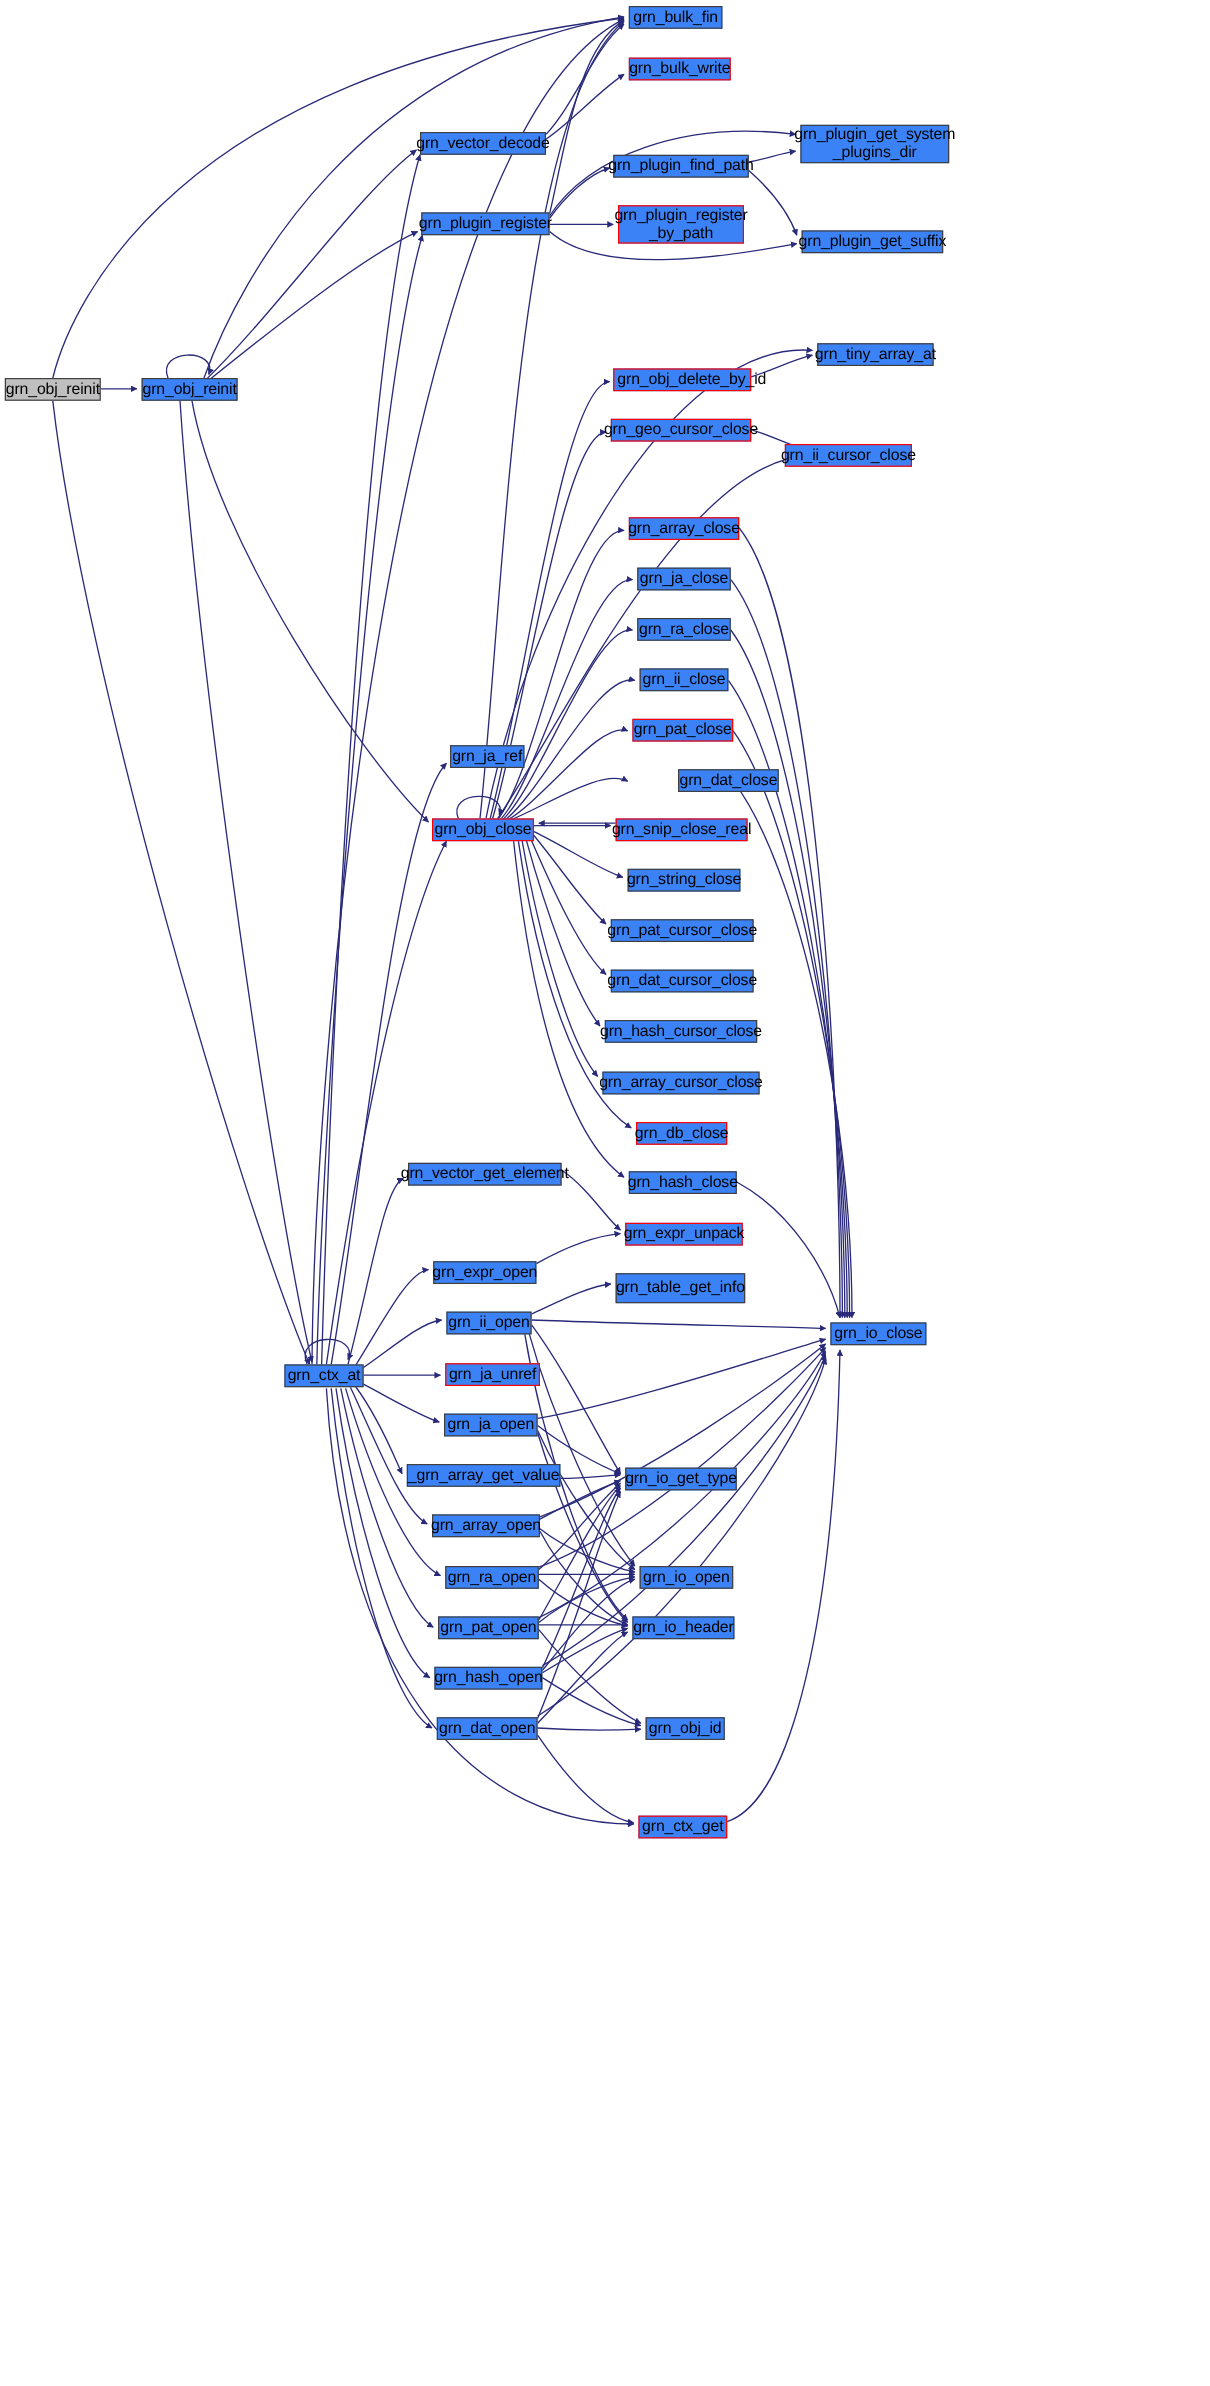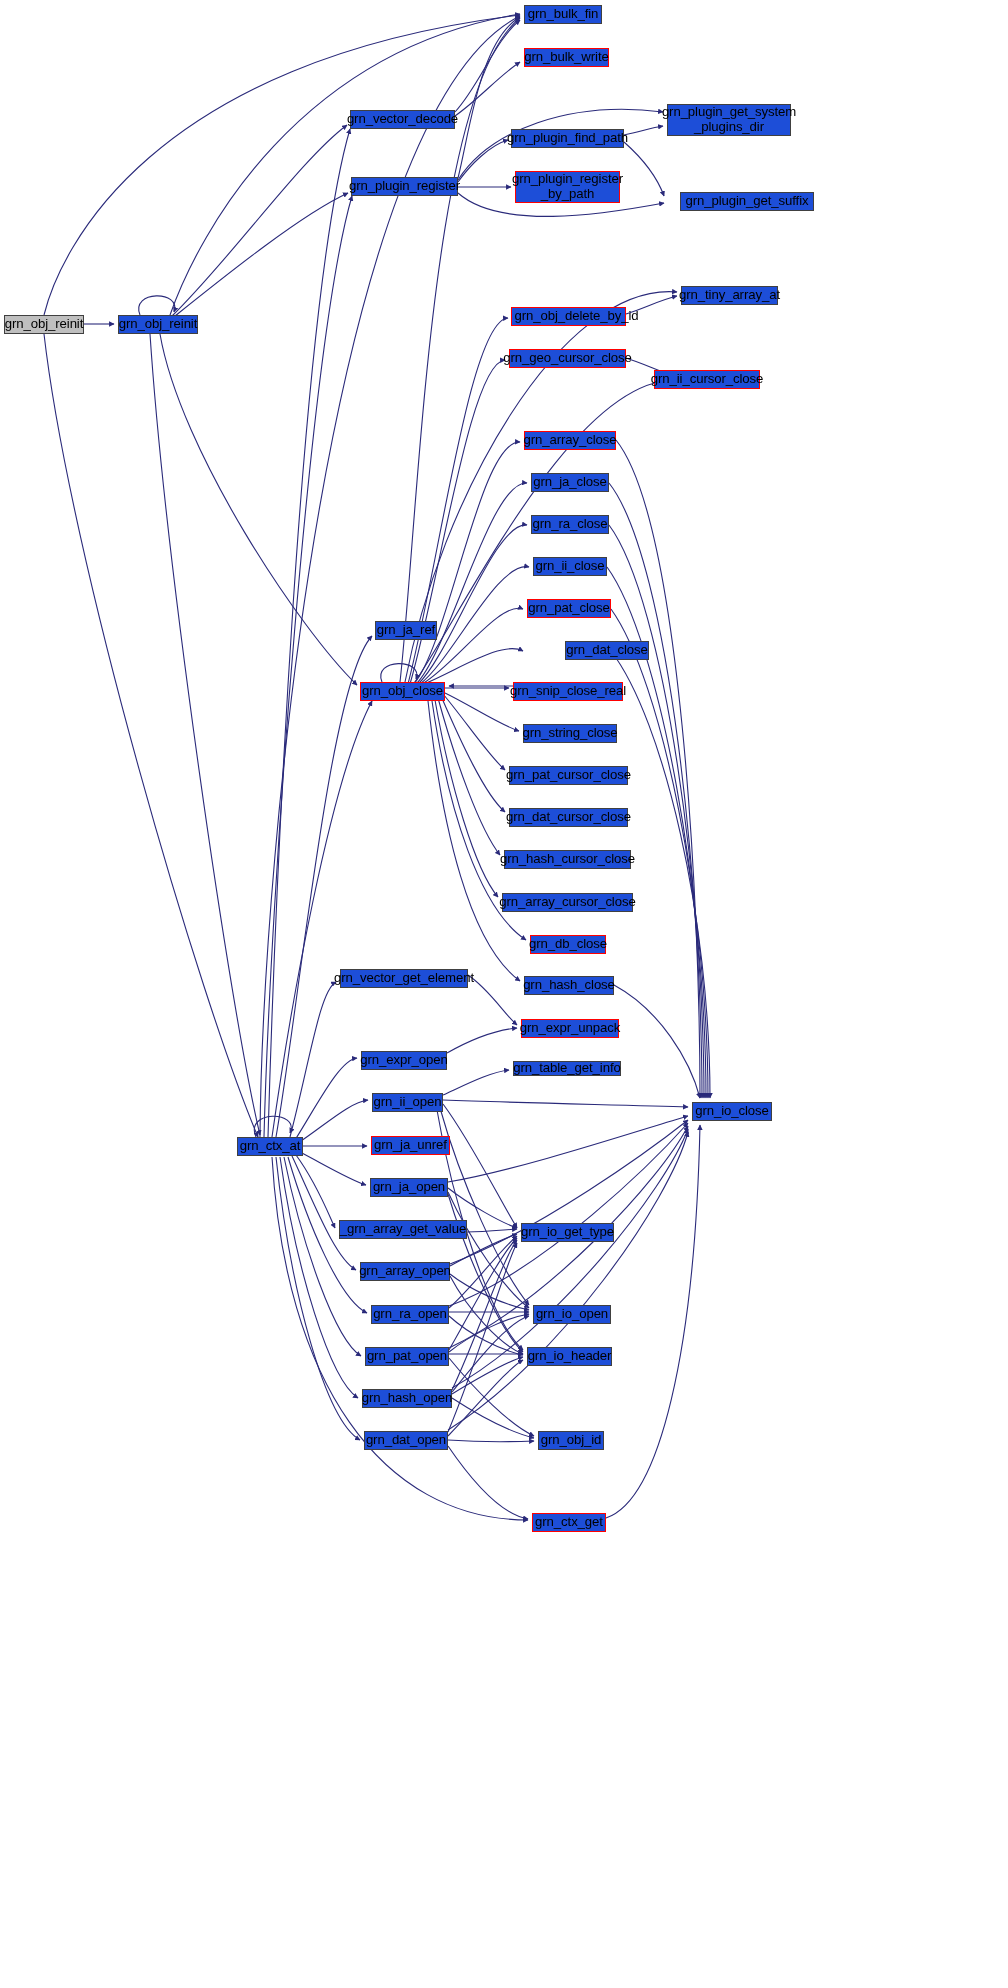--- a/index.html
+++ b/index.html
@@ -18,21 +18,21 @@
   #edges {
     position: absolute;
     left: 0; top: 0;
     width: 1008px;
     height: 1988px;
     pointer-events: none;
   }
   .node {
     position: absolute;
     box-sizing: border-box;
-    background: #1d4ed8;
+    background: #3b82f6;
     border: 1px solid #404040;
     display: flex;
     align-items: center;
     justify-content: center;
     text-align: center;
     font-size: 13.2px;
     line-height: 1.12;
     color: #000000;
     white-space: pre;
     letter-spacing: -0.1px;
@@ -166,21 +166,21 @@
       <div class="node" style="left: 118px; top: 315px; width: 80px; height: 19px;">grn_obj_reinit</div>
       <div class="node" style="left: 524px; top: 5px; width: 78px; height: 19px;">grn_bulk_fin</div>
       <div class="node red" style="left: 524px; top: 48px; width: 85px; height: 19px;">grn_bulk_write</div>
       <div class="node" style="left: 350px; top: 110px; width: 105px; height: 19px;">grn_vector_decode</div>
       <div class="node" style="left: 667px; top: 104px; width: 124px; height: 32px;">grn_plugin_get_system
 _plugins_dir</div>
       <div class="node" style="left: 511px; top: 129px; width: 113px; height: 19px;">grn_plugin_find_path</div>
       <div class="node" style="left: 351px; top: 177px; width: 107px; height: 19px;">grn_plugin_register</div>
       <div class="node red" style="left: 515px; top: 171px; width: 105px; height: 32px;">grn_plugin_register
 _by_path</div>
-      <div class="node" style="left: 668px; top: 192px; width: 134px; height: 19px; margin-left: 12px;">grn_plugin_get_suffix</div>
+      <div class="node" style="left: 668px; top: 192px; width: 118px; height: 19px;">grn_plugin_get_suffix</div>
       <div class="node" style="left: 681px; top: 286px; width: 97px; height: 19px;">grn_tiny_array_at</div>
       <div class="node red" style="left: 511px; top: 307px; width: 115px; height: 19px; padding-left: 16px;">grn_obj_delete_by_id</div>
       <div class="node red" style="left: 509px; top: 349px; width: 117px; height: 19px;">grn_geo_cursor_close</div>
       <div class="node red" style="left: 654px; top: 370px; width: 106px; height: 19px;">grn_ii_cursor_close</div>
       <div class="node red" style="left: 524px; top: 431px; width: 92px; height: 19px;">grn_array_close</div>
       <div class="node" style="left: 531px; top: 473px; width: 78px; height: 19px;">grn_ja_close</div>
       <div class="node" style="left: 531px; top: 515px; width: 78px; height: 19px;">grn_ra_close</div>
       <div class="node" style="left: 533px; top: 557px; width: 74px; height: 19px;">grn_ii_close</div>
       <div class="node red" style="left: 527px; top: 599px; width: 84px; height: 19px;">grn_pat_close</div>
       <div class="node" style="left: 527px; top: 641px; width: 84px; height: 19px; margin-left: 38px;">grn_dat_close</div>
@@ -190,21 +190,21 @@
       <div class="node" style="left: 523px; top: 724px; width: 94px; height: 19px;">grn_string_close</div>
       <div class="node" style="left: 509px; top: 766px; width: 119px; height: 19px;">grn_pat_cursor_close</div>
       <div class="node" style="left: 509px; top: 808px; width: 119px; height: 19px;">grn_dat_cursor_close</div>
       <div class="node" style="left: 504px; top: 850px; width: 127px; height: 19px;">grn_hash_cursor_close</div>
       <div class="node" style="left: 502px; top: 893px; width: 131px; height: 19px;">grn_array_cursor_close</div>
       <div class="node red" style="left: 530px; top: 935px; width: 76px; height: 19px;">grn_db_close</div>
       <div class="node" style="left: 524px; top: 976px; width: 90px; height: 19px;">grn_hash_close</div>
       <div class="node" style="left: 340px; top: 969px; width: 128px; height: 19px;">grn_vector_get_element</div>
       <div class="node red" style="left: 521px; top: 1019px; width: 98px; height: 19px;">grn_expr_unpack</div>
       <div class="node" style="left: 361px; top: 1051px; width: 86px; height: 19px;">grn_expr_open</div>
-      <div class="node" style="left: 513px; top: 1061px; width: 108px; height: 15px;">grn_table_get_info</div>
+      <div class="node" style="left: 513px; top: 1061px; width: 108px; height: 25px;">grn_table_get_info</div>
       <div class="node" style="left: 372px; top: 1093px; width: 71px; height: 19px;">grn_ii_open</div>
       <div class="node" style="left: 692px; top: 1102px; width: 80px; height: 19px;">grn_io_close</div>
       <div class="node" style="left: 237px; top: 1137px; width: 66px; height: 19px;">grn_ctx_at</div>
       <div class="node red" style="left: 371px; top: 1136px; width: 79px; height: 19px;">grn_ja_unref</div>
       <div class="node" style="left: 370px; top: 1178px; width: 78px; height: 19px;">grn_ja_open</div>
       <div class="node" style="left: 339px; top: 1220px; width: 128px; height: 19px;">_grn_array_get_value</div>
       <div class="node" style="left: 521px; top: 1223px; width: 93px; height: 19px;">grn_io_get_type</div>
       <div class="node" style="left: 360px; top: 1262px; width: 90px; height: 19px;">grn_array_open</div>
       <div class="node" style="left: 371px; top: 1305px; width: 78px; height: 19px;">grn_ra_open</div>
       <div class="node" style="left: 533px; top: 1305px; width: 78px; height: 19px;">grn_io_open</div>

